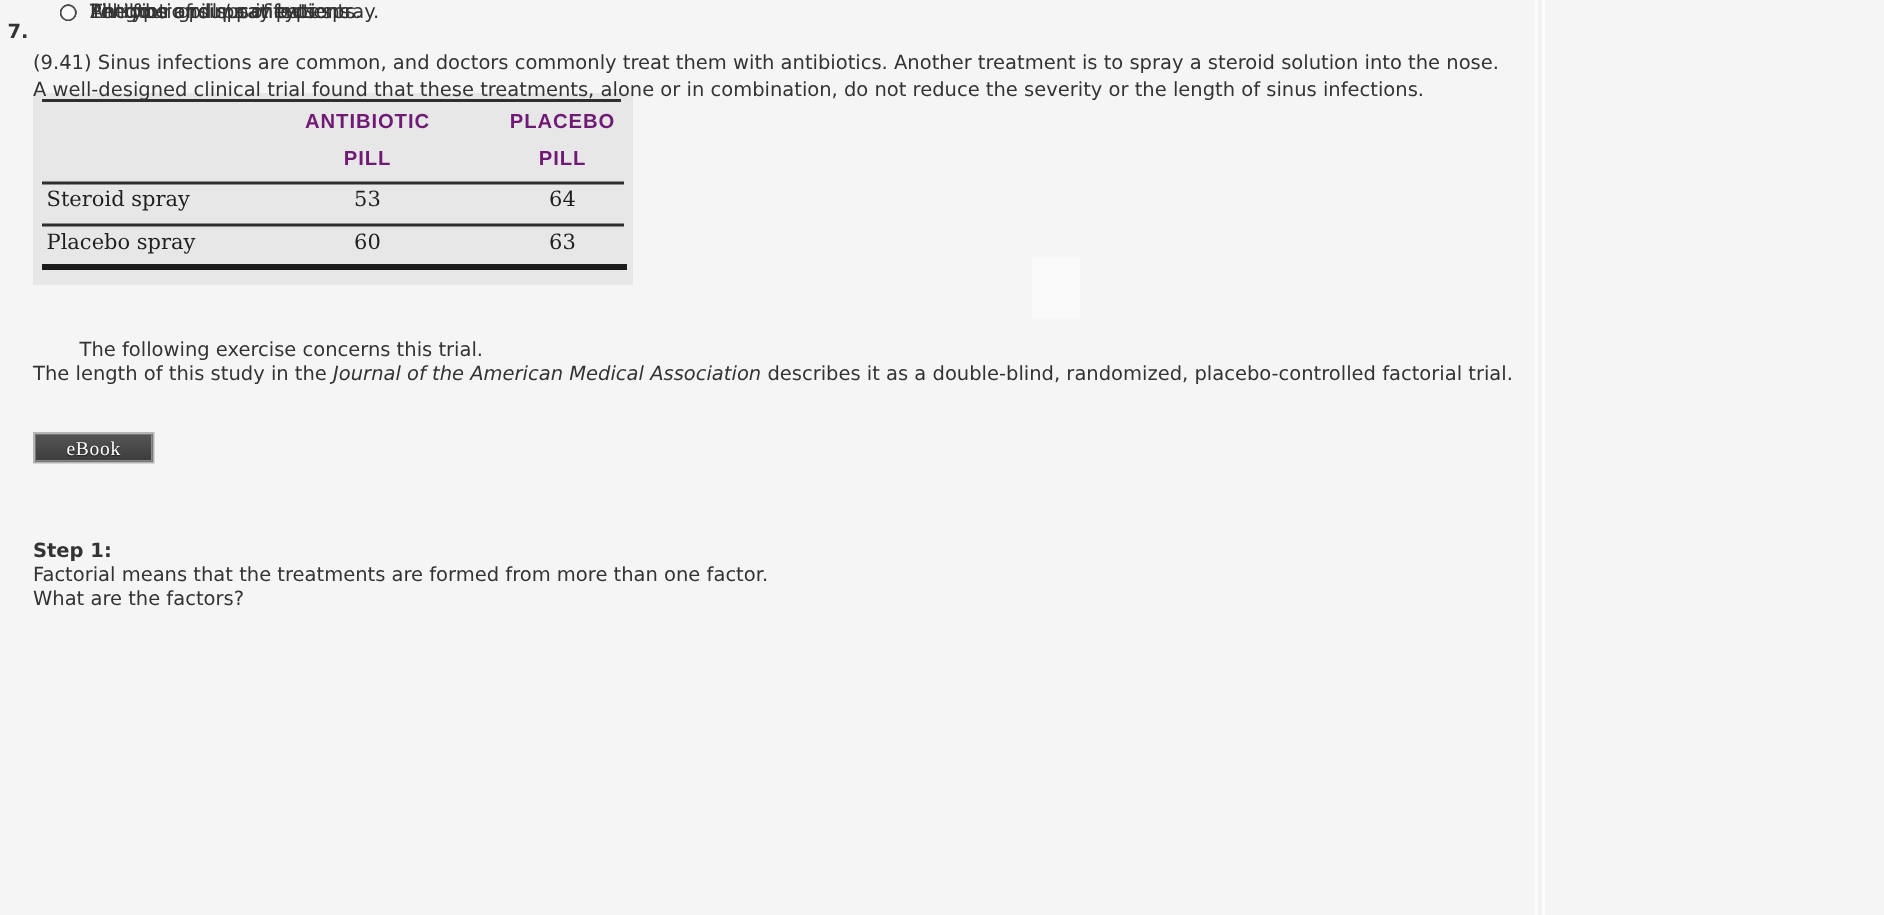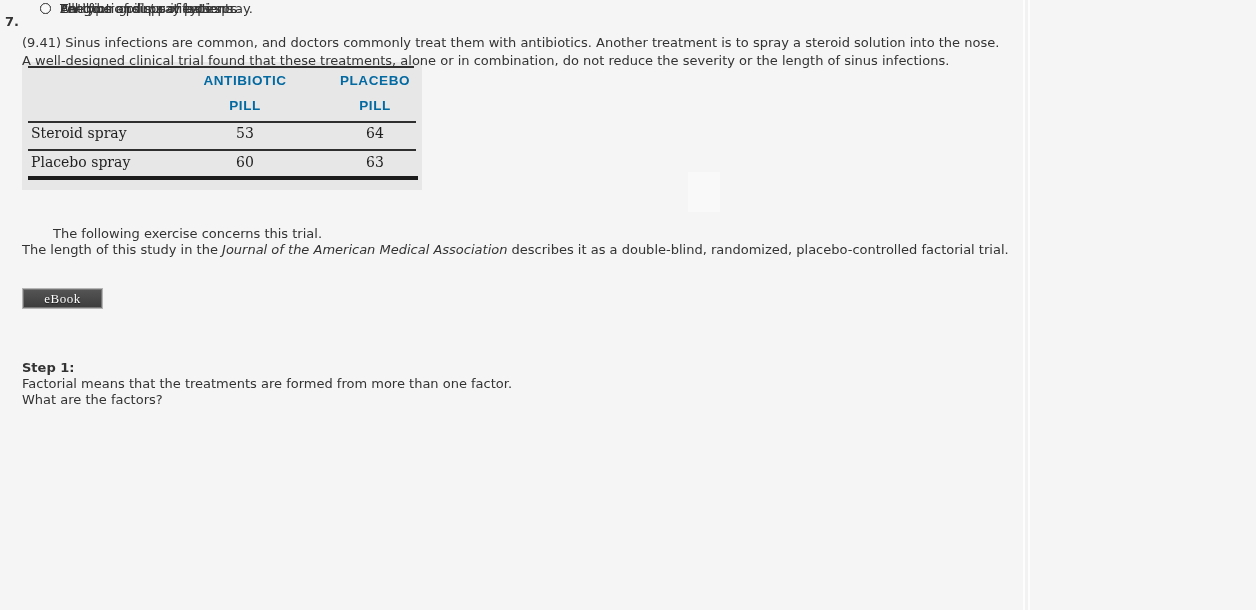--- a/index.html
+++ b/index.html
@@ -51,21 +51,21 @@
   }
   .t-line { position: absolute; background: #2f2f2f; }
   .t-line.top       { left: 6px; top: 4px;   width: 386px; height: 2px; }
   .t-line.underhead { left: 6px; top: 59px;  width: 388px; height: 2px; }
   .t-line.mid       { left: 6px; top: 87px;  width: 388px; height: 1.5px; }
   .t-line.bottom    { left: 6px; top: 114px; width: 390px; height: 4px; background: #1c1c1c; }
   .t-head {
     position: absolute; width: 160px; text-align: center;
     font-family: "Liberation Sans", sans-serif;
     font-weight: bold; font-size: 13.5px; letter-spacing: 0.6px;
-    color: #0369a1;
+    color: #701a75;
   }
   .t-head.c1 { left: 143px; }
   .t-head.c2 { left: 273px; }
   .t-head.r1 { top: 11px; }
   .t-head.r2 { top: 36px; text-align: center; }
   .t-serif {
     position: absolute;
     font-family: "DejaVu Serif", "Liberation Serif", serif;
     font-size: 14px; color: #1f1f1f;
   }

